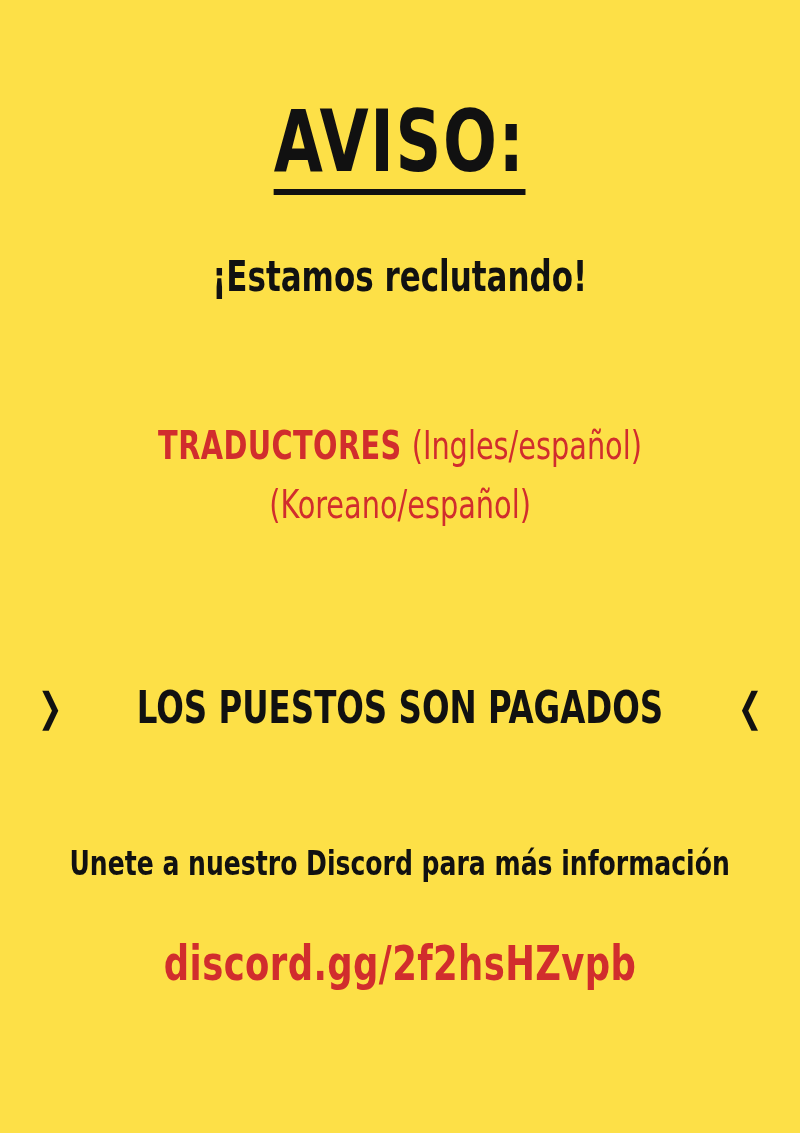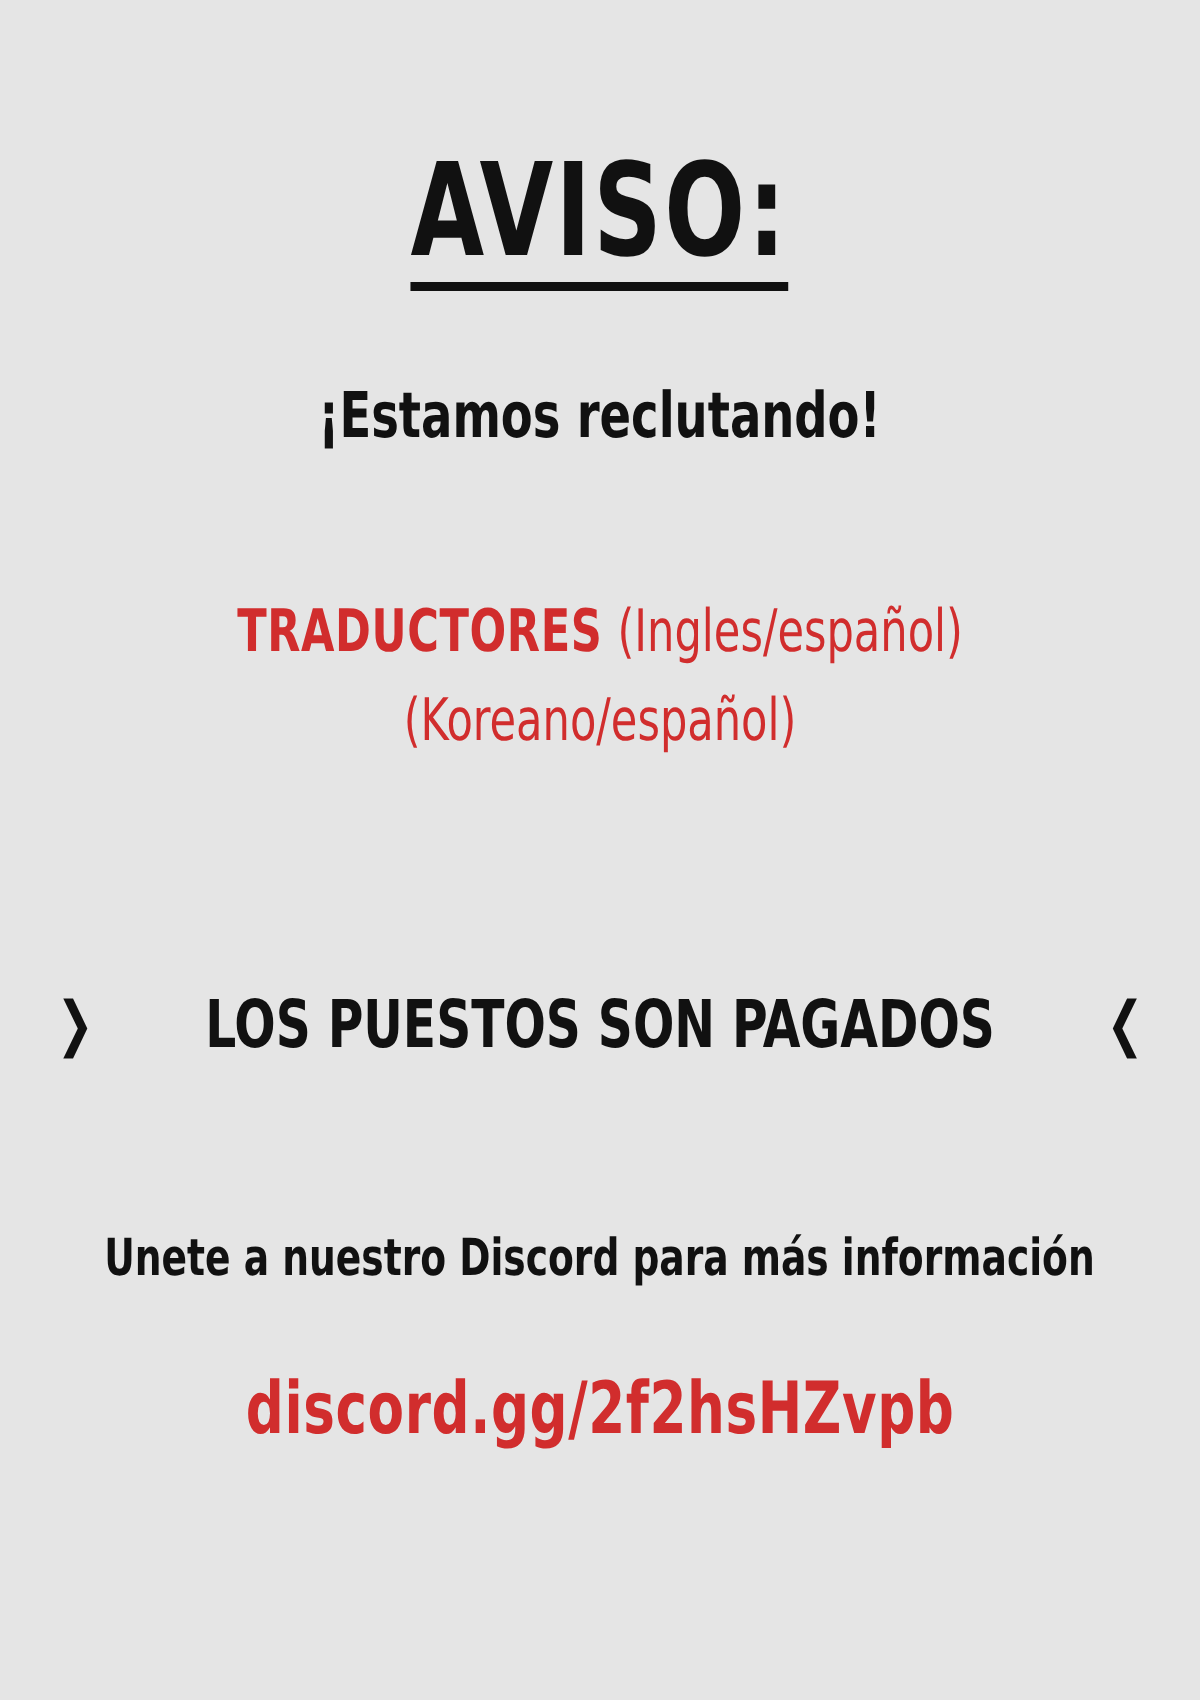--- a/index.html
+++ b/index.html
@@ -12,21 +12,21 @@
     height: 1133px;
     font-family: "Liberation Sans", sans-serif;
     color: #1a1a1a;
     overflow: hidden;
   }
 
   .page {
     position: relative;
     width: 800px;
     height: 1133px;
-    background: #e5e5e5;
+    background: #fde047;
     box-sizing: border-box;
     display: flex;
     flex-direction: column;
     align-items: center;
   }
 
   
   .cond {
     font-family: "DejaVu Sans Condensed", "Liberation Sans Narrow", "Liberation Sans", sans-serif;
     transform: scaleX(0.82);
@@ -48,21 +48,21 @@
 
   .subtitle {
     margin-top: 68px;
     font-size: 42px;
     font-weight: 700;
     color: #111111;
     line-height: 1.1;
   }
 
   .roles-block {
-    margin-top: 96px;
+    margin-top: 120px;
     text-align: center;
     line-height: 1.35;
   }
 
   .role-line {
     font-size: 39px;
     font-weight: 700;
   }
 
   .role-name {

